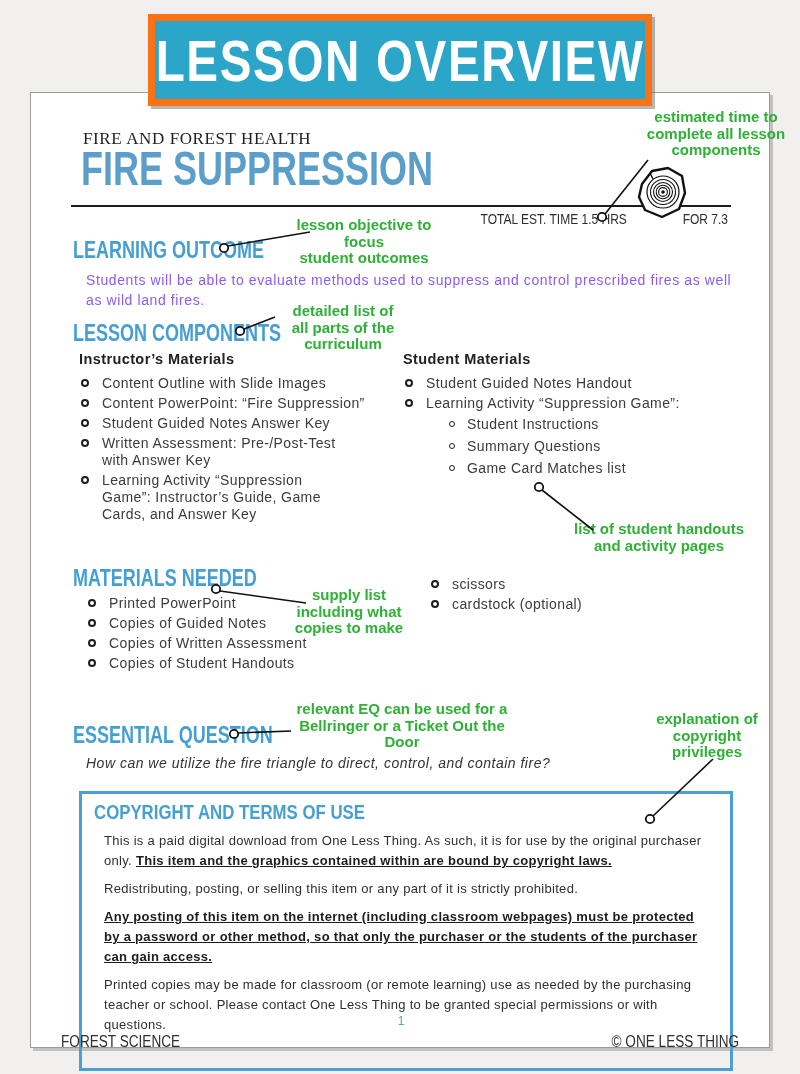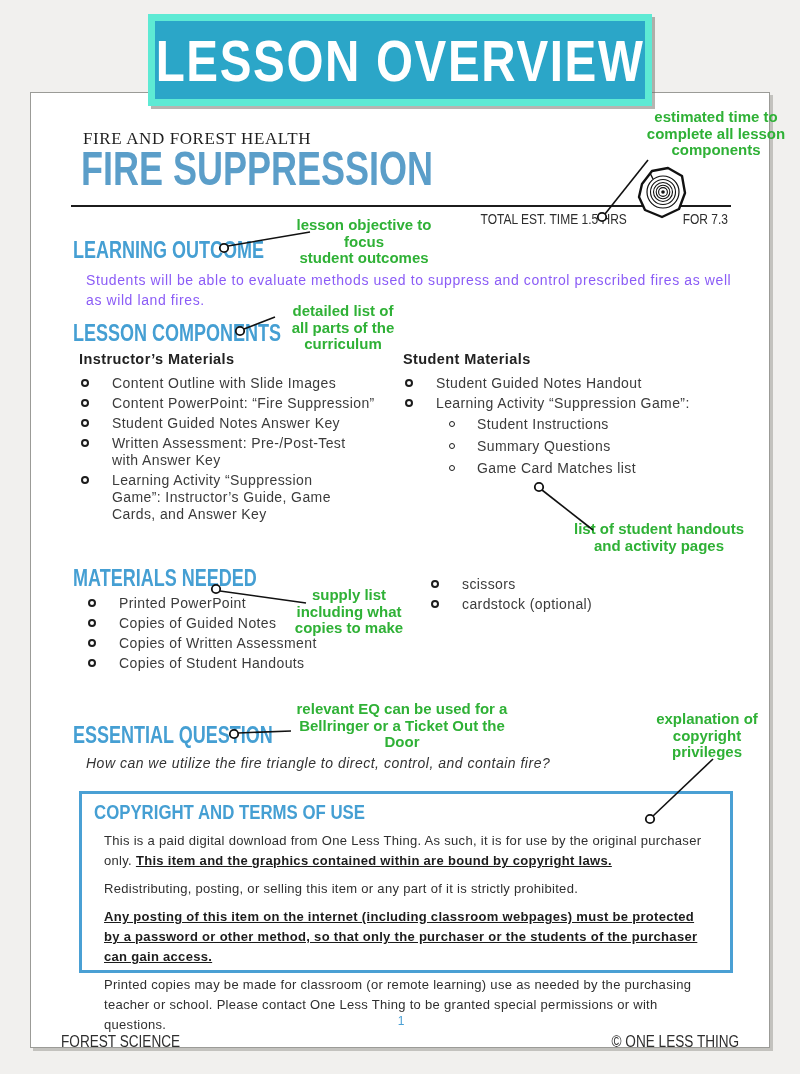--- a/index.html
+++ b/index.html
@@ -1,46 +1,46 @@
 <!DOCTYPE html>
 <html><head>
 <meta charset="utf-8">
 <style>
   * { margin:0; padding:0; box-sizing:border-box; }
   body { background:#e8e7e5; font-family:"Liberation Sans", sans-serif; }
   .canvas { position:relative; width:800px; height:1074px; background:#f1f0ee; overflow:hidden; }
   .page { position:absolute; left:30px; top:92px; width:740px; height:956px; background:#ffffff;
           border:1px solid #9b9b97; box-shadow:3px 3px 0 rgba(110,108,100,.35); }
-  .banner { position:absolute; left:148px; top:14px; width:504px; height:92px; background:#5eead4;
+  .banner { position:absolute; left:148px; top:14px; width:504px; height:92px; background:#f97316;
             padding:7px; box-shadow:3px 3px 0 rgba(110,108,100,.5); z-index:5; }
   .banner-inner { width:100%; height:100%; background:#2ba6c8; display:flex; align-items:center; justify-content:center; }
   .banner-inner .t { color:#ffffff; font-weight:bold; font-size:58px; letter-spacing:2px; white-space:nowrap;
                      display:inline-block; transform:scaleX(.82); }
   .cond { display:inline-block; transform:scaleX(.75); transform-origin:left center; white-space:nowrap; }
   .cond-r { display:inline-block; transform:scaleX(.8); transform-origin:right center; white-space:nowrap; }
   .cond-c { display:inline-block; transform:scaleX(.8); transform-origin:center center; white-space:nowrap; }
   .abs { position:absolute; }
   .kicker { left:52px; top:36px; font-family:"Liberation Serif", serif; font-size:17px; letter-spacing:.6px; color:#1e1e1e; }
   .doc-title { left:50px; top:52px; font-size:48px; font-weight:bold; color:#5b9ec9; line-height:48px; }
   .rule { left:40px; top:112px; width:660px; height:2px; background:#1c1c1c; }
   .est-time { left:400px; top:117px; width:196px; text-align:right; font-size:15px; color:#2d2d2d; }
   .for-code { left:646px; top:117px; width:56px; text-align:center; font-size:15px; color:#2d2d2d; }
   .tree-icon { left:604px; top:72px; z-index:2; }
   .sec-h { color:#459fd3; font-weight:bold; font-size:24px; }
   .note { position:absolute; color:#2fb136; font-weight:bold; font-size:15px; line-height:16.5px; text-align:center; }
   .body-txt { font-size:14px; letter-spacing:.6px; color:#8b5cf6; line-height:20px; }
   .col-title { font-size:14.5px; font-weight:bold; letter-spacing:.4px; color:#222; margin-bottom:8px; }
-  .li { display:flex; margin-bottom:3px;gap:10px; }
+  .li { display:flex; margin-bottom:3px; }
   .dot { width:8px; height:8px; border:2.3px solid #1d1d1d; border-radius:50%; flex:none; margin:4px 13px 0 2px; }
   .dot.sm { width:6px; height:6px; border-width:1.9px; margin:5px 12px 0 2px; }
   .li-t { font-size:14px; letter-spacing:.4px; color:#3b3b3b; line-height:17px; }
   .sub { margin-left:44px; margin-top:4px; }
   .sub .li { margin-bottom:5px; }
   .eq { font-style:italic; font-size:14px; letter-spacing:.5px; color:#333; }
-  .cbox { left:48px; top:698px; width:654px; height:182px; border:3px solid #4aa0d4; padding:6px 20px 0 12px; }
+  .cbox { left:48px; top:698px; width:654px; height:280px; border:3px solid #4aa0d4; padding:6px 20px 0 12px; }
   .cbox-h { color:#459fd3; font-weight:bold; font-size:21px; }
   .cbox-body { margin:7px 2px 0 10px; font-size:13px; line-height:20px; letter-spacing:.3px; color:#2f2f2f; }
   .cbox-body p { margin-bottom:8px; }
   .b { font-weight:bold; color:#1c1c1c;text-decoration:underline; }
   .footer-item { font-size:16px; color:#2e2e2e; top:940px; }
   .page-num { left:0; width:740px; text-align:center; color:#4aa0d4; font-size:12px; top:921px; position:absolute; }
   .callouts { position:absolute; left:0; top:0; width:740px; height:956px; pointer-events:none; z-index:3; }
   .callouts line { stroke:#111; stroke-width:1.6; }
   .callouts circle.co { fill:#fff; stroke:#111; stroke-width:1.8; }
 </style>

